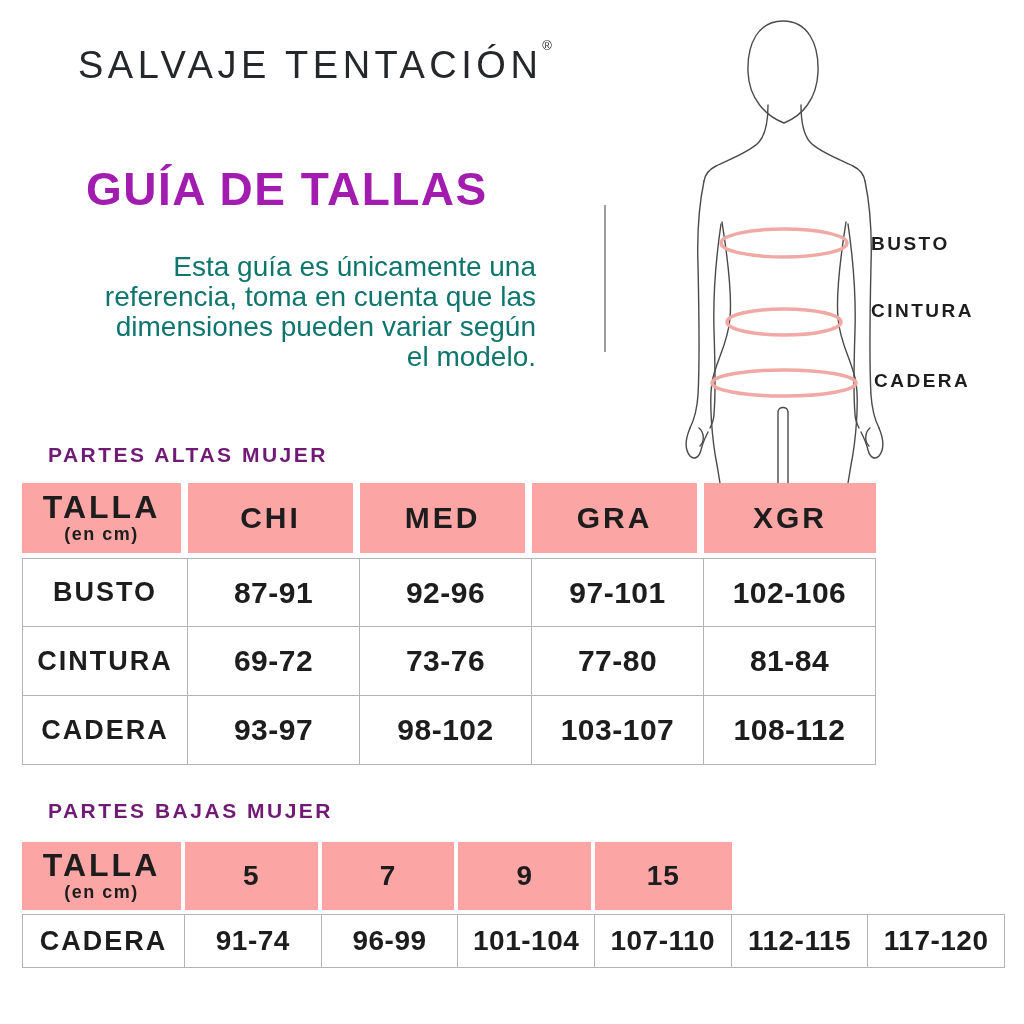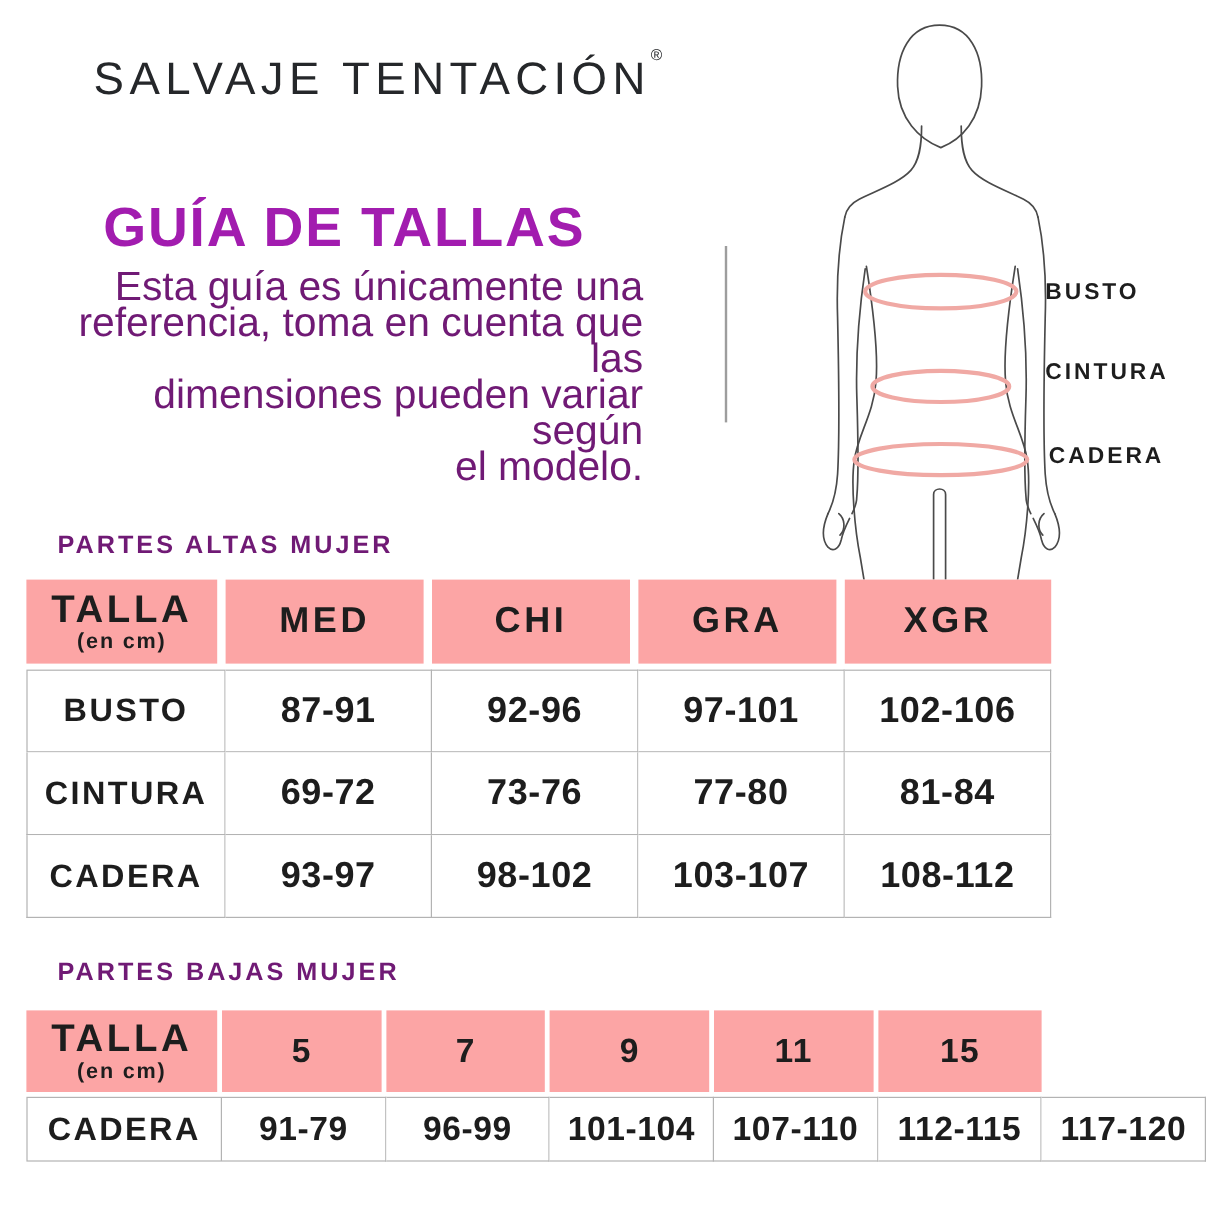--- a/index.html
+++ b/index.html
@@ -9,21 +9,21 @@
     position:relative;overflow:hidden;
   }
   .abs{position:absolute;}
 
   
   .brand{left:78px;top:38px;font-size:38px;font-weight:400;letter-spacing:4.5px;color:#25272a;white-space:nowrap;}
   .brand sup{font-size:13px;letter-spacing:0;vertical-align:28px;}
 
   
   .title{left:86px;top:164px;font-size:46px;line-height:50px;font-weight:700;letter-spacing:1.5px;color:#a21caf;white-space:nowrap;}
-  .intro{left:36px;top:224px;width:500px;text-align:right;font-size:34px;line-height:30px;color:#701a75;}
+  .intro{left:36px;top:252px;width:500px;text-align:right;font-size:28px;line-height:30px;color:#0f766e;}
 
   
   .divider{left:604px;top:205px;width:2px;height:147px;background:#9d9d9d;}
 
   
   .figure-svg{left:600px;top:0px;}
   .measure-label{font-size:19px;font-weight:700;letter-spacing:2.5px;color:#1d1d1d;white-space:nowrap;}
   .lbl-busto{left:871px;top:233px;}
   .lbl-cintura{left:871px;top:300px;}
   .lbl-cadera{left:874px;top:370px;}
@@ -116,26 +116,26 @@
 <div class="tbl tbl-upper">
   <div class="grid-u">
     <div class="hc">
       <div class="pink">
         <span class="talla">TALLA</span>
         <span class="unit">(en cm)</span>
       </div>
     </div>
     <div class="hc">
         <div class="pink">
+          <span class="size-label">CHI</span>
+        </div>
+      </div>
+    <div class="hc">
+        <div class="pink">
           <span class="size-label">MED</span>
-        </div>
-      </div>
-    <div class="hc">
-        <div class="pink">
-          <span class="size-label">CHI</span>
         </div>
       </div>
     <div class="hc">
         <div class="pink">
           <span class="size-label">GRA</span>
         </div>
       </div>
     <div class="hc">
         <div class="pink">
           <span class="size-label">XGR</span>
@@ -213,35 +213,30 @@
           <span class="size-label">7</span>
         </div>
       </div>
     <div class="hc">
         <div class="pink">
           <span class="size-label">9</span>
         </div>
       </div>
     <div class="hc">
         <div class="pink">
-          <span class="size-label">11</span>
-        </div>
-      </div>
-    <div class="hc">
-        <div class="pink">
           <span class="size-label">15</span>
         </div>
       </div>
   </div>
   <div class="grid-l tbody">
     <div class="bc fc tr1">
         <span class="row-label">CADERA</span>
       </div>
     <div class="bc tr1">
-        <span class="val">91-79</span>
+        <span class="val">91-74</span>
       </div>
     <div class="bc tr1">
         <span class="val">96-99</span>
       </div>
     <div class="bc tr1">
         <span class="val">101-104</span>
       </div>
     <div class="bc tr1">
         <span class="val">107-110</span>
       </div>

